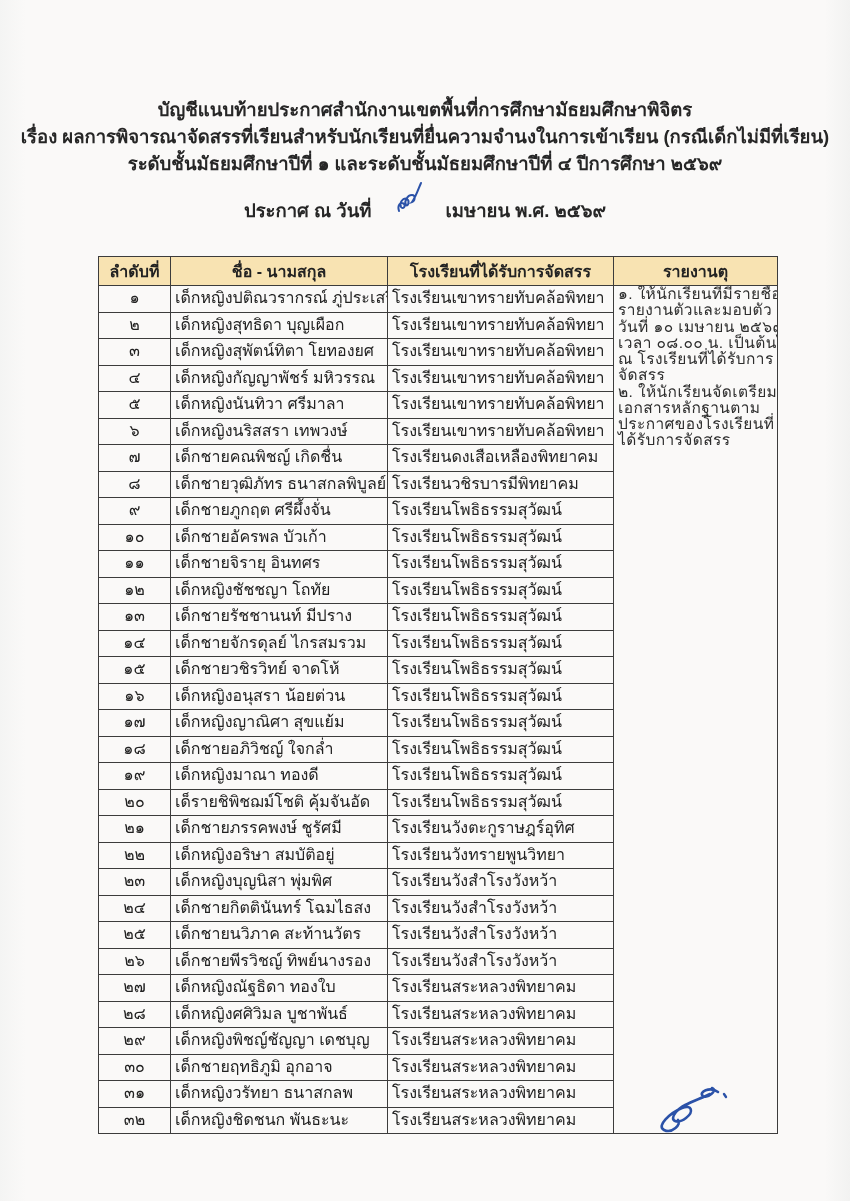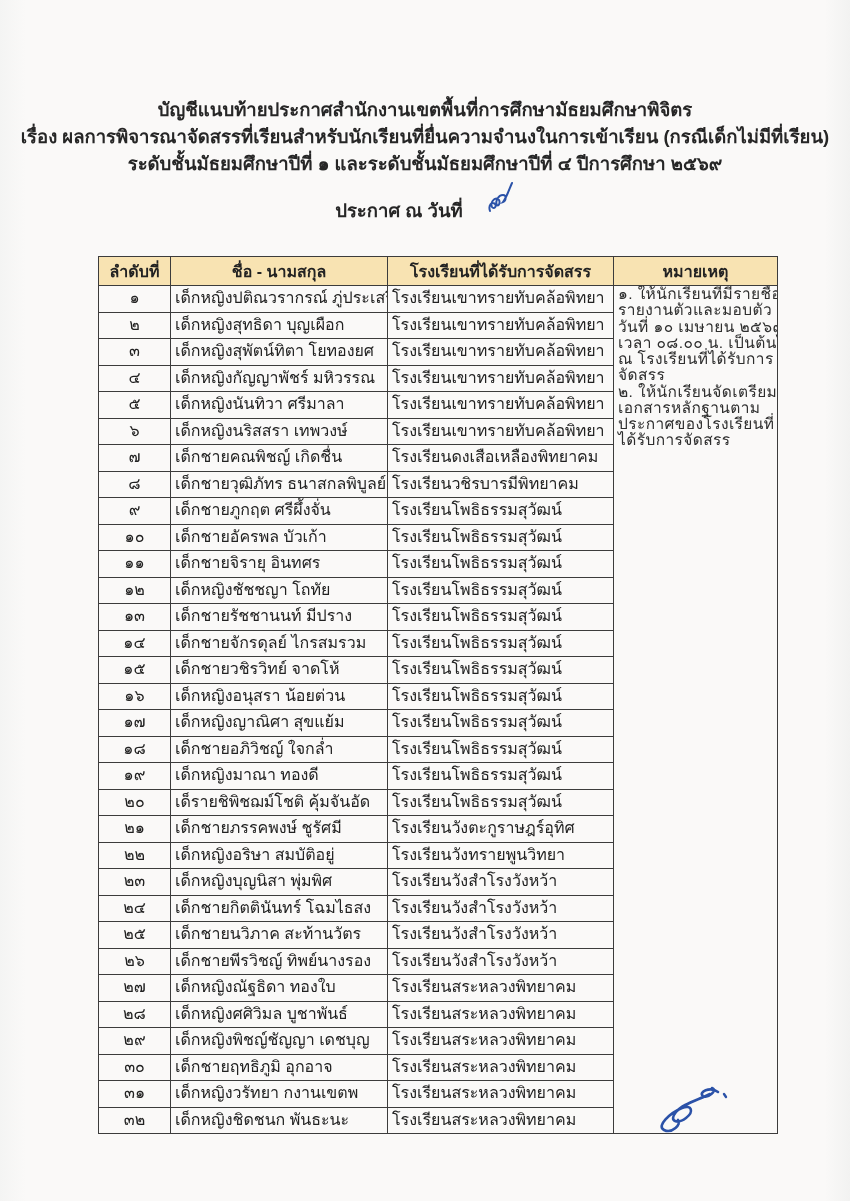--- a/index.html
+++ b/index.html
@@ -81,37 +81,38 @@
     <div>บัญชีแนบท้ายประกาศสำนักงานเขตพื้นที่การศึกษามัธยมศึกษาพิจิตร</div>
     <div>เรื่อง ผลการพิจารณาจัดสรรที่เรียนสำหรับนักเรียนที่ยื่นความจำนงในการเข้าเรียน (กรณีเด็กไม่มีที่เรียน)</div>
     <div>ระดับชั้นมัธยมศึกษาปีที่ ๑ และระดับชั้นมัธยมศึกษาปีที่ ๔ ปีการศึกษา ๒๕๖๙</div>
     <div class="announce-line">
       <span>ประกาศ  ณ   วันที่</span>
       <span class="hand-mark">
         <svg width="30" height="40" viewBox="0 0 30 40">
           <path d="M5 30 C3 24 7 20 10 23 C12 25 9 29 7 26 C5 22 9 16 13 18 C16 20 14 26 12 24 C10 21 13 14 18 14 C22 14 21 20 18 21 C22 16 25 6 27 2" fill="none" stroke="#2b52a8" stroke-width="2" stroke-linecap="round"></path>
         </svg>
       </span>
+      <span>เมษายน พ.ศ. ๒๕๖๙</span>
     </div>
   </div>
 
 
   <table class="alloc">
     <colgroup>
       <col style="width:72px">
       <col style="width:217px">
       <col style="width:226px">
       <col style="width:164px">
     </colgroup>
     <thead>
       <tr>
         <th>ลำดับที่</th>
         <th>ชื่อ - นามสกุล</th>
         <th>โรงเรียนที่ได้รับการจัดสรร</th>
-        <th>หมายเหตุ</th>
+        <th>รายงานตุ</th>
       </tr>
     </thead>
     <tbody>
         <tr>
           <td class="col-no">๑</td>
           <td class="col-name">เด็กหญิงปติณวรากรณ์ ภู่ประเสริฐ</td>
           <td class="col-school">โรงเรียนเขาทรายทับคล้อพิทยา</td>
           <td class="remarks-cell" rowspan="32">
             <div>๑. ให้นักเรียนที่มีรายชื่อไป</div>
             <div>รายงานตัวและมอบตัว</div>
@@ -265,21 +266,21 @@
           <td class="col-name">เด็กหญิงพิชญ์ชัญญา เดชบุญ</td>
           <td class="col-school">โรงเรียนสระหลวงพิทยาคม</td>
         </tr>
         <tr>
           <td class="col-no">๓๐</td>
           <td class="col-name">เด็กชายฤทธิภูมิ อุกอาจ</td>
           <td class="col-school">โรงเรียนสระหลวงพิทยาคม</td>
         </tr>
         <tr>
           <td class="col-no">๓๑</td>
-          <td class="col-name">เด็กหญิงวรัทยา กงานเขตพ</td>
+          <td class="col-name">เด็กหญิงวรัทยา ธนาสกลพ</td>
           <td class="col-school">โรงเรียนสระหลวงพิทยาคม</td>
         </tr>
         <tr>
           <td class="col-no">๓๒</td>
           <td class="col-name">เด็กหญิงชิดชนก พันธะนะ</td>
           <td class="col-school">โรงเรียนสระหลวงพิทยาคม</td>
         </tr>
       </tbody>
   </table>
 

